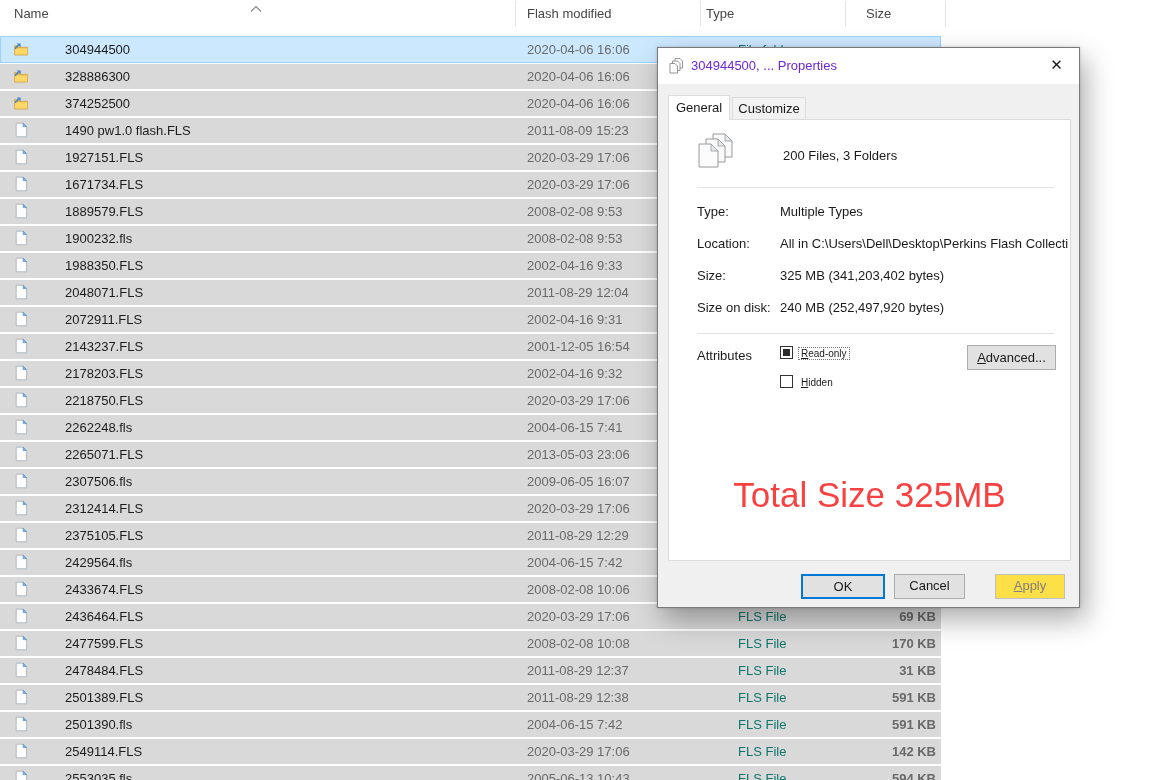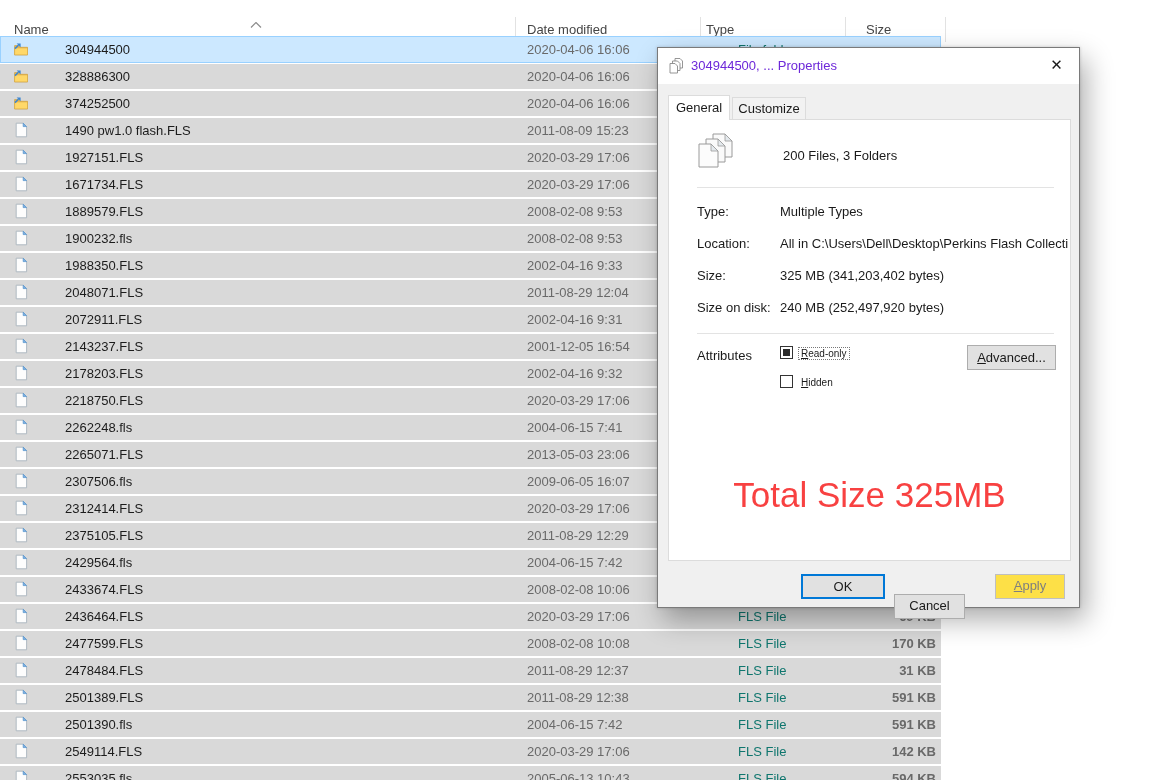--- a/index.html
+++ b/index.html
@@ -2,21 +2,21 @@
 <html><head>
 <meta charset="utf-8">
 <style>
   html,body{margin:0;padding:0;}
   body{
     width:1166px;height:780px;overflow:hidden;background:#ffffff;
     font-family:"Liberation Sans","DejaVu Sans",sans-serif;
     -webkit-font-smoothing:antialiased;position:relative;
   }
   
-  .list-header{position:absolute;left:0;top:16px;width:1166px;height:27px;background:#fff;}
+  .list-header{position:absolute;left:0;top:0;width:1166px;height:27px;background:#fff;}
   .list-header .hcell{position:absolute;top:0;height:27px;line-height:27px;font-size:13px;color:#454545;}
   .hc-name{left:14px;width:490px;}
   .hc-date{left:527px;width:165px;}
   .hc-type{left:706px;width:130px;}
   .hc-size{left:866px;width:70px;}
   .hsep{position:absolute;top:1px;width:1px;height:25px;background:#e2e2e2;}
   .hsep1{left:515px;} .hsep2{left:700px;} .hsep3{left:845px;} .hsep4{left:945px;}
   .sort-caret{position:absolute;left:249px;top:-2px;color:#8c8c8c;}
   
   .rows{position:absolute;left:0;top:36px;width:941px;}
@@ -63,35 +63,35 @@
   .cb.ind::after{content:"";position:absolute;left:2px;top:2px;right:2px;bottom:2px;background:#2b2b2b;}
   .cb-label{padding:0 2px;}
   .cb-label.focused{outline:1px dotted #777;}
   .advanced-btn{position:absolute;right:14px;top:225px;width:89px;height:25px;background:#e1e1e1;
     border:1px solid #adadad;box-sizing:border-box;font-size:13px;color:#1a1a1a;text-align:center;line-height:23px;}
   .annotation{position:absolute;left:0;right:0;top:355px;text-align:center;font-size:35px;color:#f84141;white-space:nowrap;}
   
   .btn{position:absolute;top:526px;height:25px;background:#e1e1e1;border:1px solid #adadad;
     box-sizing:border-box;font-size:13px;color:#1a1a1a;text-align:center;line-height:22px;}
   .btn-ok{left:143px;width:84px;border:2px solid #0078d7;line-height:21px;}
-  .btn-cancel{left:236px;width:71px;margin-top:20px;}
+  .btn-cancel{left:236px;width:71px;}
   .btn-apply{left:337px;width:70px;background:#fde047;border-color:#bfbfbf;color:#7f7f7f;}
   u{text-decoration:underline;}
 </style>
 </head>
 <body>
 
 <div class="list-header">
   <span class="sort-caret">
     <svg width="14" height="6" viewBox="0 0 14 6">
         <polyline points="2,5.5 7,0.5 12,5.5" fill="none" stroke="#8c8c8c" stroke-width="1.2"></polyline>
       </svg>
   </span>
   <span class="hcell hc-name">Name</span>
-  <span class="hcell hc-date">Date modified</span>
+  <span class="hcell hc-date">Flash modified</span>
   <span class="hcell hc-type">Type</span>
   <span class="hcell hc-size">Size</span>
   <span class="hsep hsep1"></span>
   <span class="hsep hsep2"></span>
   <span class="hsep hsep3"></span>
   <span class="hsep hsep4"></span>
 </div>
 
 <div class="rows" id="rows">
     <div class="row sel-active">

